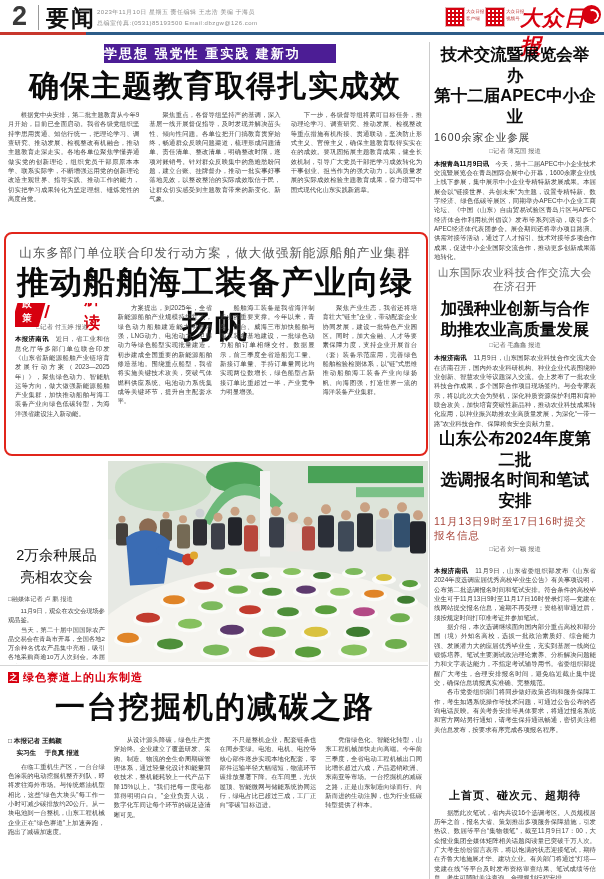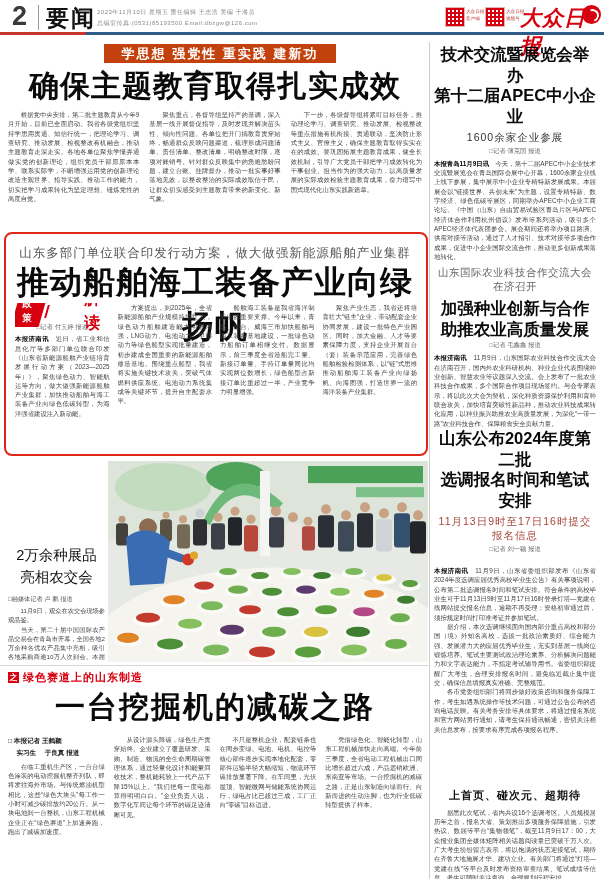--- a/index.html
+++ b/index.html
@@ -25,22 +25,22 @@
                    border:2px solid #fff; border-left-color:transparent; border-bottom-color:transparent; transform:rotate(25deg); }
 
   
   .vdivider { position:absolute; left:429px; top:42px; width:1px; height:837px; background:#ccc; }
   .smalltext { font-size:6.35px; line-height:1.47; color:#3f3f3f; text-align:justify; }
   .pre { white-space:pre-line; }
   .byline { font-size:6.3px; color:#666; text-align:center; margin:2px 0 3px; }
   b.lead { color:#000; }
 
   
-  .a-banner { position:absolute; left:104px; top:44px; width:232px; height:19px; background:#c2410c; color:#fff;
-              font-size:13px; font-weight:900; text-align:center; line-height:19px; letter-spacing:2px; }
+  .a-banner { position:absolute; left:104px; top:44px; width:232px; height:19px; background:#4c1d95; color:#fff;
+              font-size:13px; font-weight:900; line-height:19px; letter-spacing:2px; }
   .a-headline { position:absolute; left:8px; top:66px; width:414px; text-align:center; font-size:30px; font-weight:900;
                 color:#0a0a0a; letter-spacing:1px; }
   .a-body { position:absolute; left:8px; top:110px; width:414px; height:117px; display:flex; gap:10px; overflow:hidden; }
   .a-body .col { flex:1; overflow:hidden; }
 
   
   .b-box { position:absolute; left:4px; top:232px; width:424px; height:224px; border:2px solid #e1251b; border-radius:8px; }
   .b-kicker { position:absolute; left:8px; top:245px; width:414px; text-align:center; font-size:12.5px; color:#555; letter-spacing:1px;font-family:Liberation Mono, monospace; }
   .b-headline { position:absolute; left:8px; top:261px; width:414px; text-align:center; font-size:32px; font-weight:900; color:#0a0a0a; letter-spacing:1px; }
   .b-body { position:absolute; left:15px; top:303px; width:402px; height:146px; display:flex; gap:8px; overflow:hidden; }
@@ -66,21 +66,21 @@
   .c-tag-icon { width:11px; height:11px; background:#d7000f; color:#fff; font-size:8px; line-height:11px; text-align:center; font-weight:bold; }
   .c-tag-label { font-size:11px; font-weight:900; color:#d7000f; margin-left:4px; letter-spacing:1px; }
   .c-headline { position:absolute; left:8px; top:687px; width:414px; text-align:center; font-size:30px; font-weight:900; color:#0a0a0a; letter-spacing:2px; }
   .c-body { position:absolute; left:8px; top:735px; width:414px; height:144px; display:flex; gap:9px; overflow:hidden; }
   .c-body .col { flex:1; overflow:hidden; }
   .c-byline { font-size:6.6px; color:#222; font-weight:bold; line-height:1.8; margin-bottom:3px; }
 
   
   .r { position:absolute; left:434px; width:162px; }
   .r-headline { text-align:center; font-size:16.5px; font-weight:900; color:#0a0a0a; line-height:1.25; }
-  .r-sub { text-align:center; font-size:10.5px; color:#333; letter-spacing:1px; margin-top:4px; }
+  .r-sub { font-size:10.5px; color:#333; letter-spacing:1px; margin-top:4px; }
   .r-sub-red { color:#a8453a; }
   .r-kicker { text-align:center; font-size:10.5px; color:#666; letter-spacing:.5px; }
   .r-body { font-size:6.4px; line-height:1.46; color:#3f3f3f; text-align:justify; overflow:hidden; }
   .r-subhead { text-align:center; font-size:11px; font-weight:900; color:#111; letter-spacing:1px; }
 </style>
 </head>
 <body>
 
 <div class="page">
 

